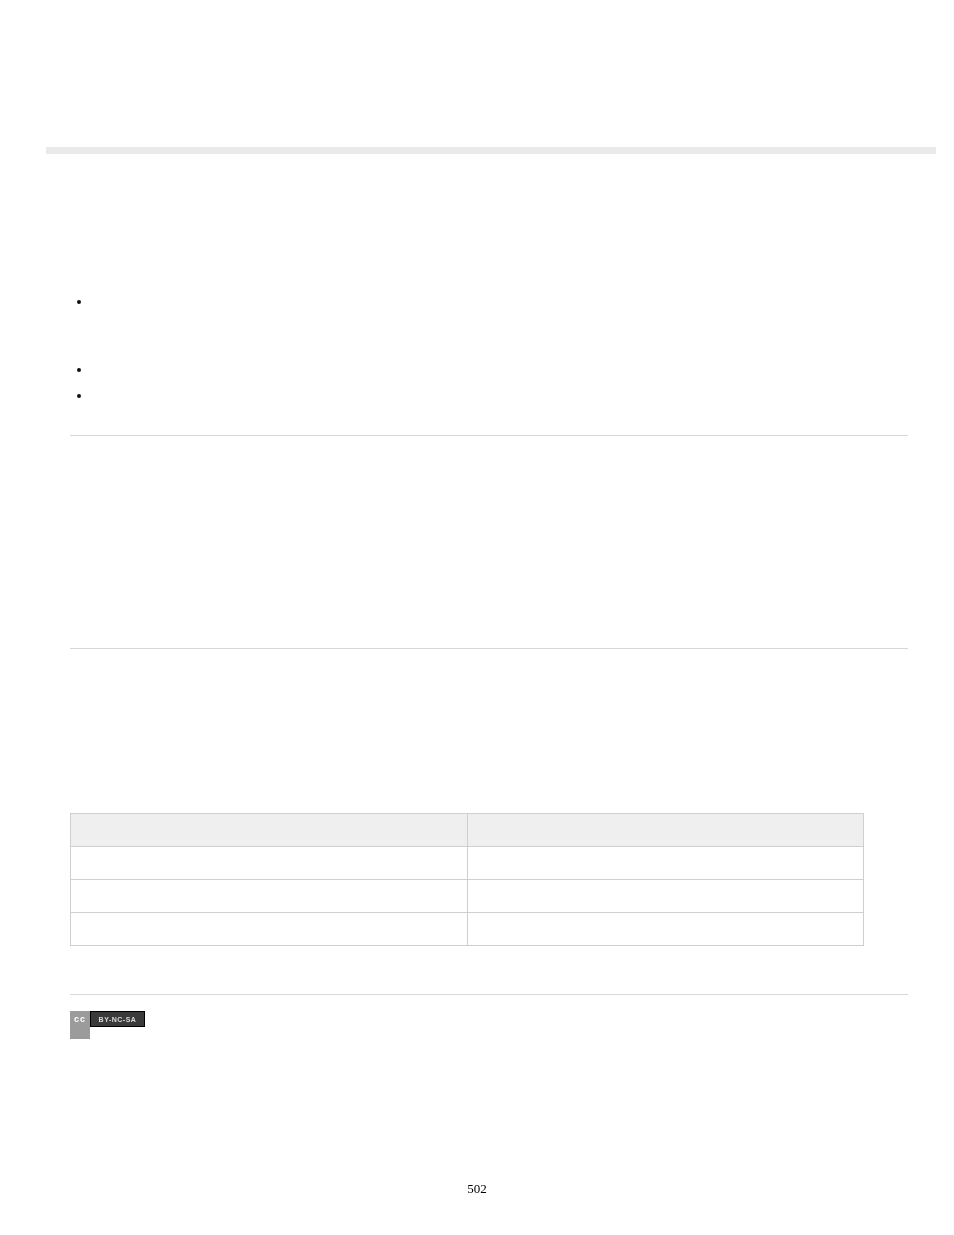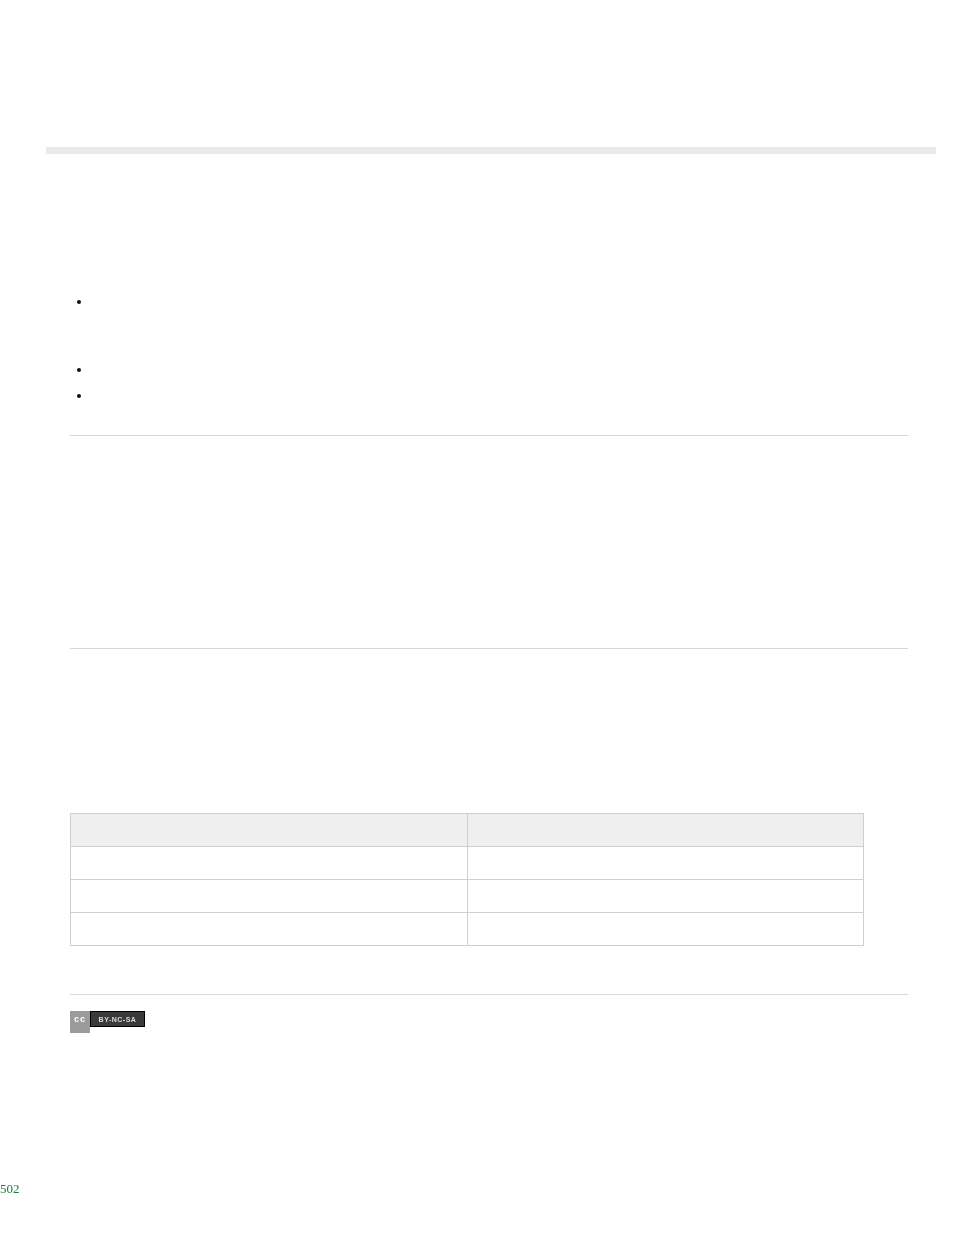--- a/index.html
+++ b/index.html
@@ -77,21 +77,21 @@
     display: inline-block;
     width: 75px;
     height: 16px;
     background: #000;
     position: relative;
     box-sizing: border-box;
   }
   .cc-badge .cc-left {
     position: absolute;
     left: 0; top: 0;
-    width: 20px; height: 22px;
+    width: 20px; height: 28px;
     background: #9b9b9b;
     color: #fff;
     font: bold 9px/16px Arial, sans-serif;
     text-align: center;
     letter-spacing: 1px;
   }
   .cc-badge .cc-right {
     position: absolute;
     left: 20px; right: 0; top: 0;
     height: 16px;
@@ -101,23 +101,24 @@
     text-align: center;
     letter-spacing: 0.5px;
     border: 1px solid #000;
     box-sizing: border-box;
   }
   .page-number {
     position: absolute;
     bottom: 38px;
     left: 0;
     width: 100%;
+    text-align: center;
     font-size: 13px;
     font-family: Georgia, serif;
-    color: #15803d;
+    color: #000000;
   }
 </style>
 </head>
 <body>
 
 <div class="page">
 
   <div class="top-rule"></div>
 
   <div class="content">

